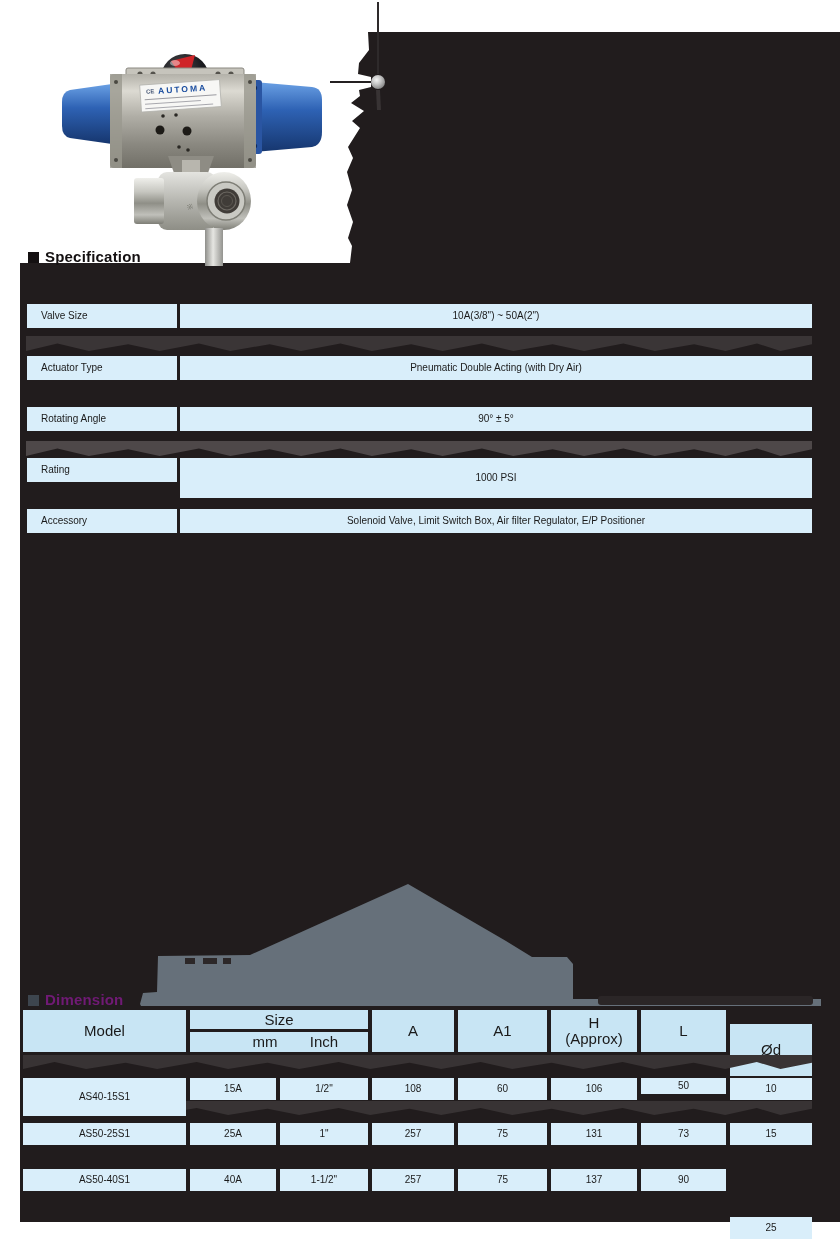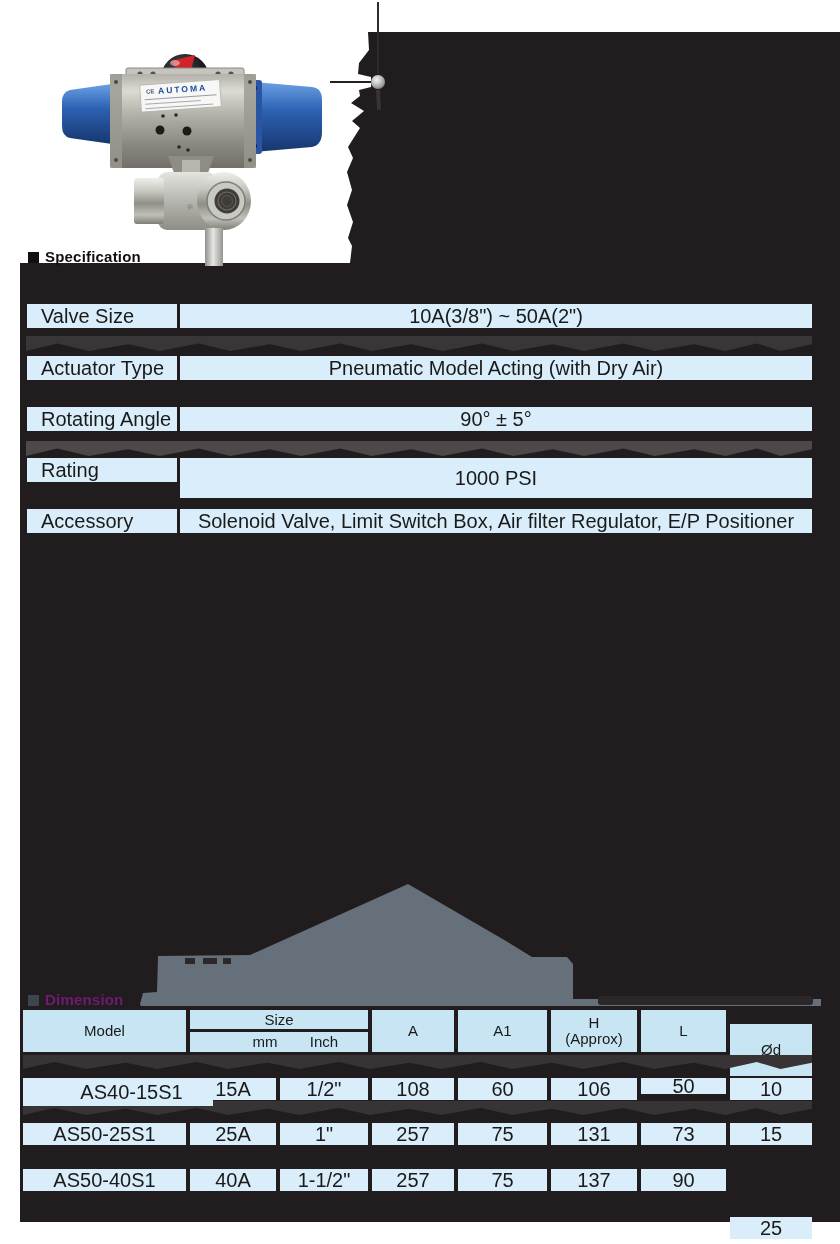--- a/index.html
+++ b/index.html
@@ -15,21 +15,21 @@
     clip-path:polygon(0 0,100% 0,100% 55%,96% 100%,93% 50%,89% 100%,85% 55%,80% 100%,
       76% 50%,71% 100%,67% 55%,62% 100%,58% 50%,53% 100%,49% 55%,44% 100%,40% 50%,
       35% 100%,31% 55%,26% 100%,22% 50%,17% 100%,13% 55%,8% 100%,4% 50%,0 100%);
   }
   
   .heading{font-weight:bold;font-size:15px;letter-spacing:.2px;white-space:nowrap;}
   .heading .bullet{display:inline-block;width:11px;height:11px;margin-right:6px;vertical-align:-1px;}
   
   .cell{
     position:absolute;display:flex;align-items:center;justify-content:center;
-    font-size:20px;line-height:1.05;text-align:center;color:#1a1a1a;
+    font-size:10px;line-height:1.05;text-align:center;color:#1a1a1a;
   }
   .cell.label{justify-content:flex-start;padding-left:14px;box-sizing:border-box;}
   .spec-row{background:#d9eefa;}
   .dim-head{background:#c8e5f4;font-size:15px;}
   .dim-row{background:#d9eefa;}
 </style>
 </head>
 <body>
 
 <div id="page">
@@ -149,21 +149,21 @@
   <div class="abs heading" style="left:28px;top:248px;color:#141011;">
     <span class="bullet" style="background:#141011;"></span><span>Specification</span>
   </div>
 
   <div class="abs" style="left:20px;top:296px;width:794px;height:240px;">
 
     <div class="cell label spec-row" style="left:7px;top:8px;width:150px;height:24px;">Valve Size</div>
     <div class="cell spec-row" style="left:160px;top:8px;width:632px;height:24px;">10A(3/8") ~ 50A(2")</div>
 
     <div class="cell label spec-row" style="left:7px;top:60px;width:150px;height:24px;">Actuator Type</div>
-    <div class="cell spec-row" style="left:160px;top:60px;width:632px;height:24px;">Pneumatic Model Acting (with Dry Air)</div>
+    <div class="cell spec-row" style="left:160px;top:60px;width:632px;height:24px;">Pneumatic Double Acting (with Dry Air)</div>
 
     <div class="cell label spec-row" style="left:7px;top:111px;width:150px;height:24px;">Rotating Angle</div>
     <div class="cell spec-row" style="left:160px;top:111px;width:632px;height:24px;">90° ± 5°</div>
 
     <div class="cell label spec-row" style="left:7px;top:162px;width:150px;height:24px;">Rating</div>
     <div class="cell spec-row" style="left:160px;top:162px;width:632px;height:40px;">1000 PSI</div>
 
     <div class="cell label spec-row" style="left:7px;top:213px;width:150px;height:24px;">Accessory</div>
     <div class="cell spec-row" style="left:160px;top:213px;width:632px;height:24px;">Solenoid Valve, Limit Switch Box, Air filter Regulator, E/P Positioner</div>
 
@@ -196,21 +196,21 @@
     <div class="cell dim-head" style="left:531px;top:2px;width:86px;height:42px;flex-direction:column;">
       <span>H</span>
       <span>(Approx)</span>
     </div>
     <div class="cell dim-head" style="left:621px;top:2px;width:85px;height:42px;">L</div>
     <div class="cell dim-head" style="left:710px;top:16px;width:82px;height:52px;">Ød</div>
 
     <div class="abs band" style="left:3px;top:47px;width:789px;height:14px;background:#38ayy;background:#383334;"></div>
     <div class="abs band" style="left:3px;top:93px;width:789px;height:14px;background:#383334;"></div>
 
-    <div class="cell dim-row" style="left:3px;top:70px;width:163px;height:28px;padding-left:27px;">AS40-15S1</div>
+    <div class="cell dim-row" style="left:3px;top:70px;width:163px;height:38px;">AS40-15S1</div>
     <div class="cell dim-row" style="left:170px;top:70px;width:86px;height:22px;">15A</div>
     <div class="cell dim-row" style="left:260px;top:70px;width:88px;height:22px;">1/2"</div>
     <div class="cell dim-row" style="left:352px;top:70px;width:82px;height:22px;">108</div>
     <div class="cell dim-row" style="left:438px;top:70px;width:89px;height:22px;">60</div>
     <div class="cell dim-row" style="left:531px;top:70px;width:86px;height:22px;">106</div>
     <div class="cell dim-row" style="left:621px;top:70px;width:85px;height:16px;">50</div>
     <div class="cell dim-row" style="left:710px;top:70px;width:82px;height:22px;">10</div>
 
     <div class="cell dim-row" style="left:3px;top:115px;width:163px;height:22px;">AS50-25S1</div>
     <div class="cell dim-row" style="left:170px;top:115px;width:86px;height:22px;">25A</div>

